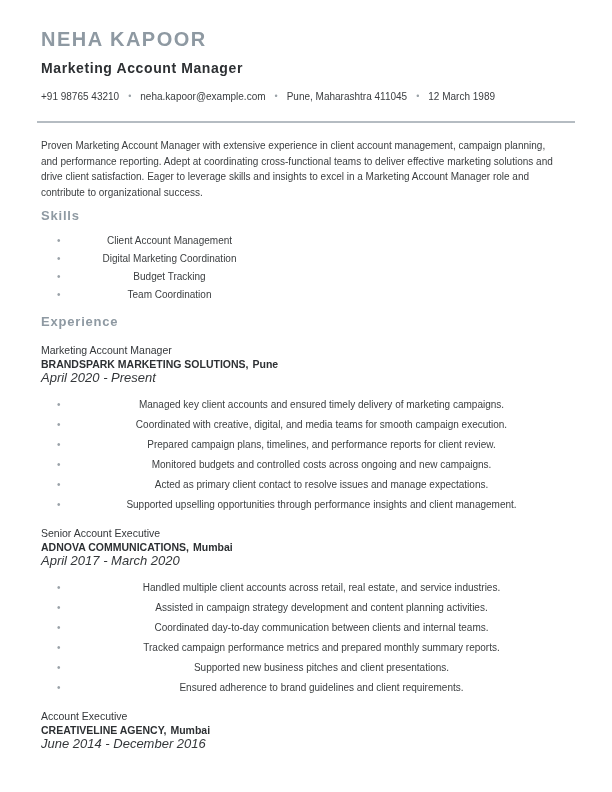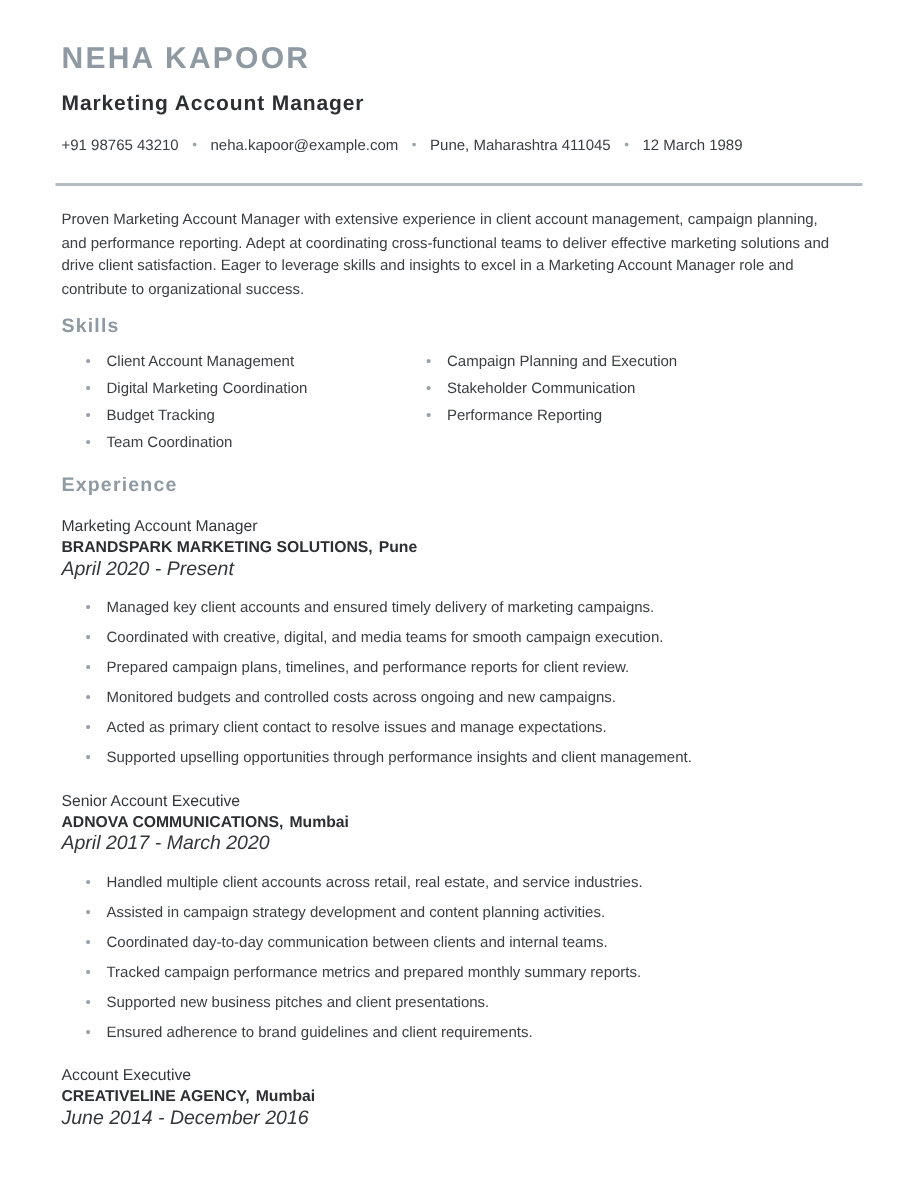--- a/index.html
+++ b/index.html
@@ -55,21 +55,21 @@
     margin: 8px 0 0 0;
     font-size: 13px;
     font-weight: 700;
     letter-spacing: 0.8px;
     color: #8e99a2;
   }
   .skills-cols {
     display: flex;
     margin-top: 11px;
   }
-  .skills-cols ul { width: 227px; }
+  .skills-cols ul { width: 227px; text-align: center; }
   ul.blist {
     margin: 0;
     padding: 0 0 0 30px;
     list-style: none;
   }
   ul.blist li {
     position: relative;
     font-size: 10px;
     line-height: 14px;
     margin-bottom: 4px;
@@ -96,21 +96,21 @@
     color: #2d3033;
   }
   .job .job-company .loc { margin-left: 4px; }
   .job .job-dates {
     font-size: 13px;
     line-height: 14px;
     font-style: italic;
     color: #34373a;
   }
   .job ul.blist { margin-top: 13px; }
-  .job ul.blist li { margin-bottom: 6px; }
+  .job ul.blist li { margin-bottom: 6px; text-align: center; }
 </style>
 </head>
 <body>
 
 <div class="page">
 
   <header>
     <h1 class="name">NEHA KAPOOR</h1>
     <h2 class="role">Marketing Account Manager</h2>
     <div class="contact"><span>+91 98765 43210</span><span class="sep">•</span><span>neha.kapoor@example.com</span><span class="sep">•</span><span>Pune, Maharashtra 411045</span><span class="sep">•</span><span>12 March 1989</span></div>
@@ -120,25 +120,20 @@
   <p class="summary">Proven Marketing Account Manager with extensive experience in client account management, campaign planning, and performance reporting. Adept at coordinating cross-functional teams to deliver effective marketing solutions and drive client satisfaction. Eager to leverage skills and insights to excel in a Marketing Account Manager role and contribute to organizational success.</p>
 
   <section>
     <h3 class="section">Skills</h3>
     <div class="skills-cols">
       <ul class="blist" id="skills-col1">
           <li>Client Account Management</li>
           <li>Digital Marketing Coordination</li>
           <li>Budget Tracking</li>
           <li>Team Coordination</li>
-        </ul>
-      <ul class="blist" id="skills-col2">
-          <li>Campaign Planning and Execution</li>
-          <li>Stakeholder Communication</li>
-          <li>Performance Reporting</li>
         </ul>
     </div>
   </section>
 
   <section>
     <h3 class="section">Experience</h3>
     <div id="jobs">
         <div class="job">
           <div class="job-title">Marketing Account Manager</div>
           <div class="job-company">BRANDSPARK MARKETING SOLUTIONS,<span class="loc">Pune</span></div>

